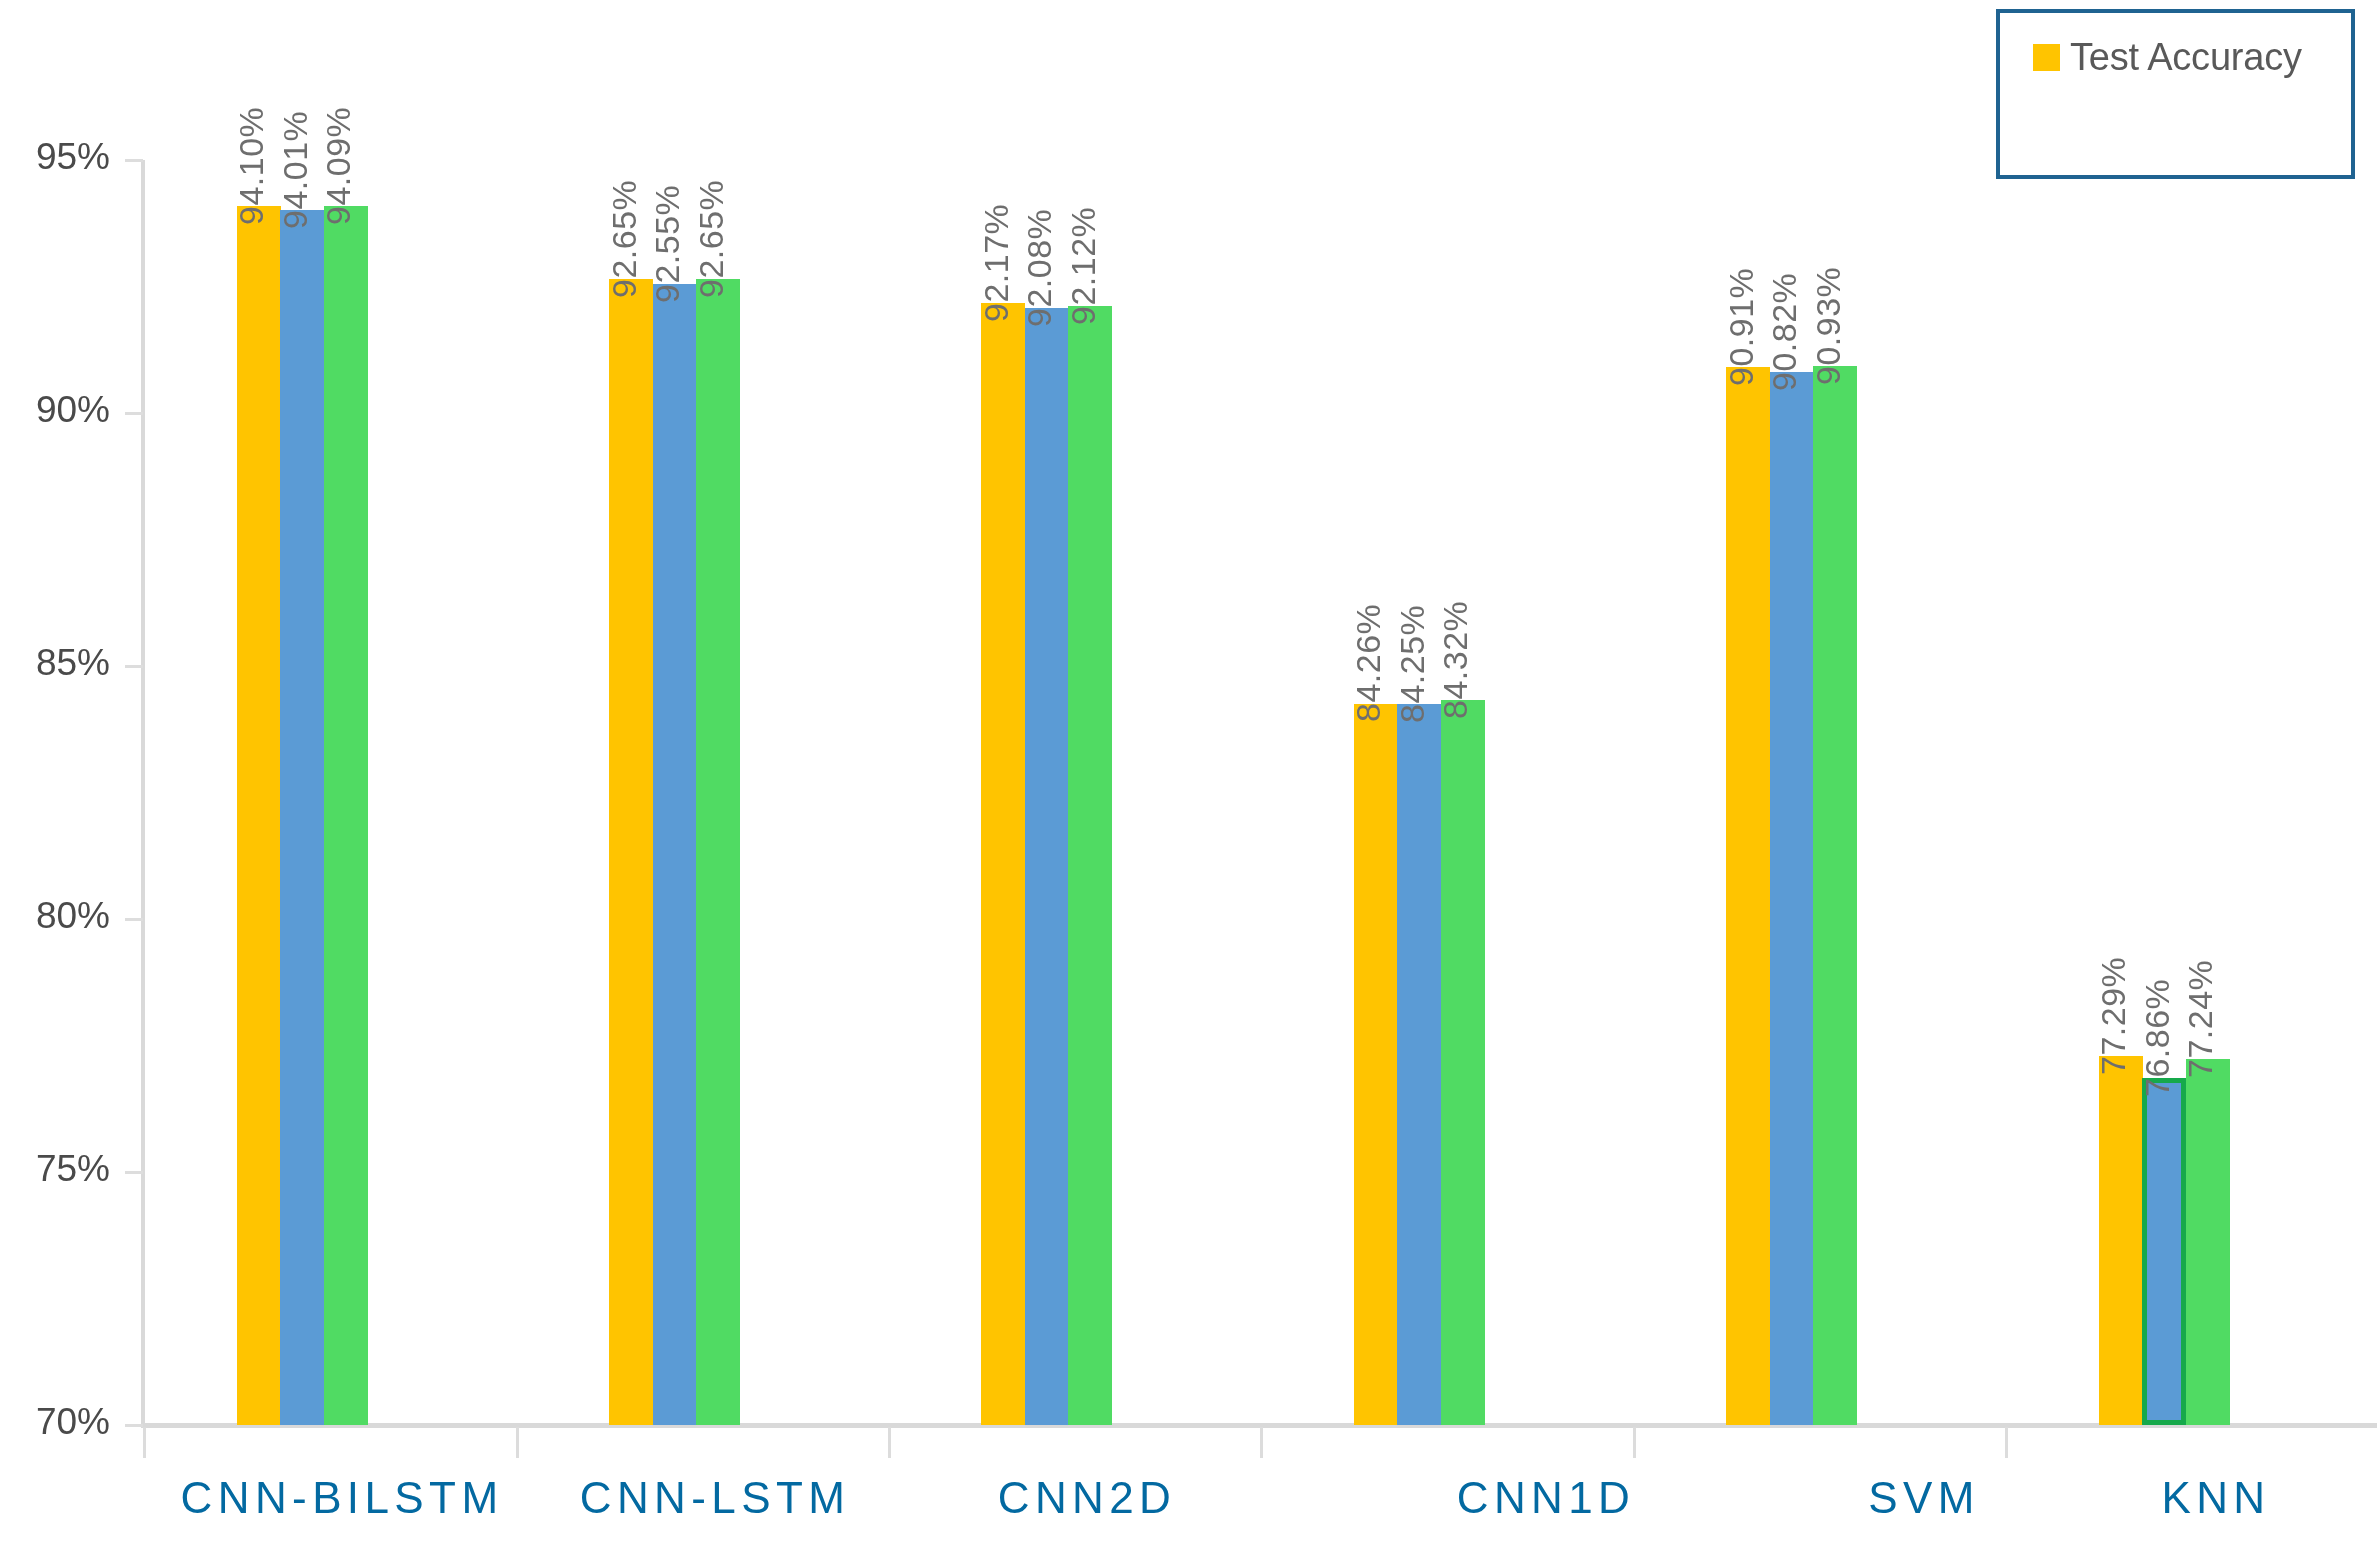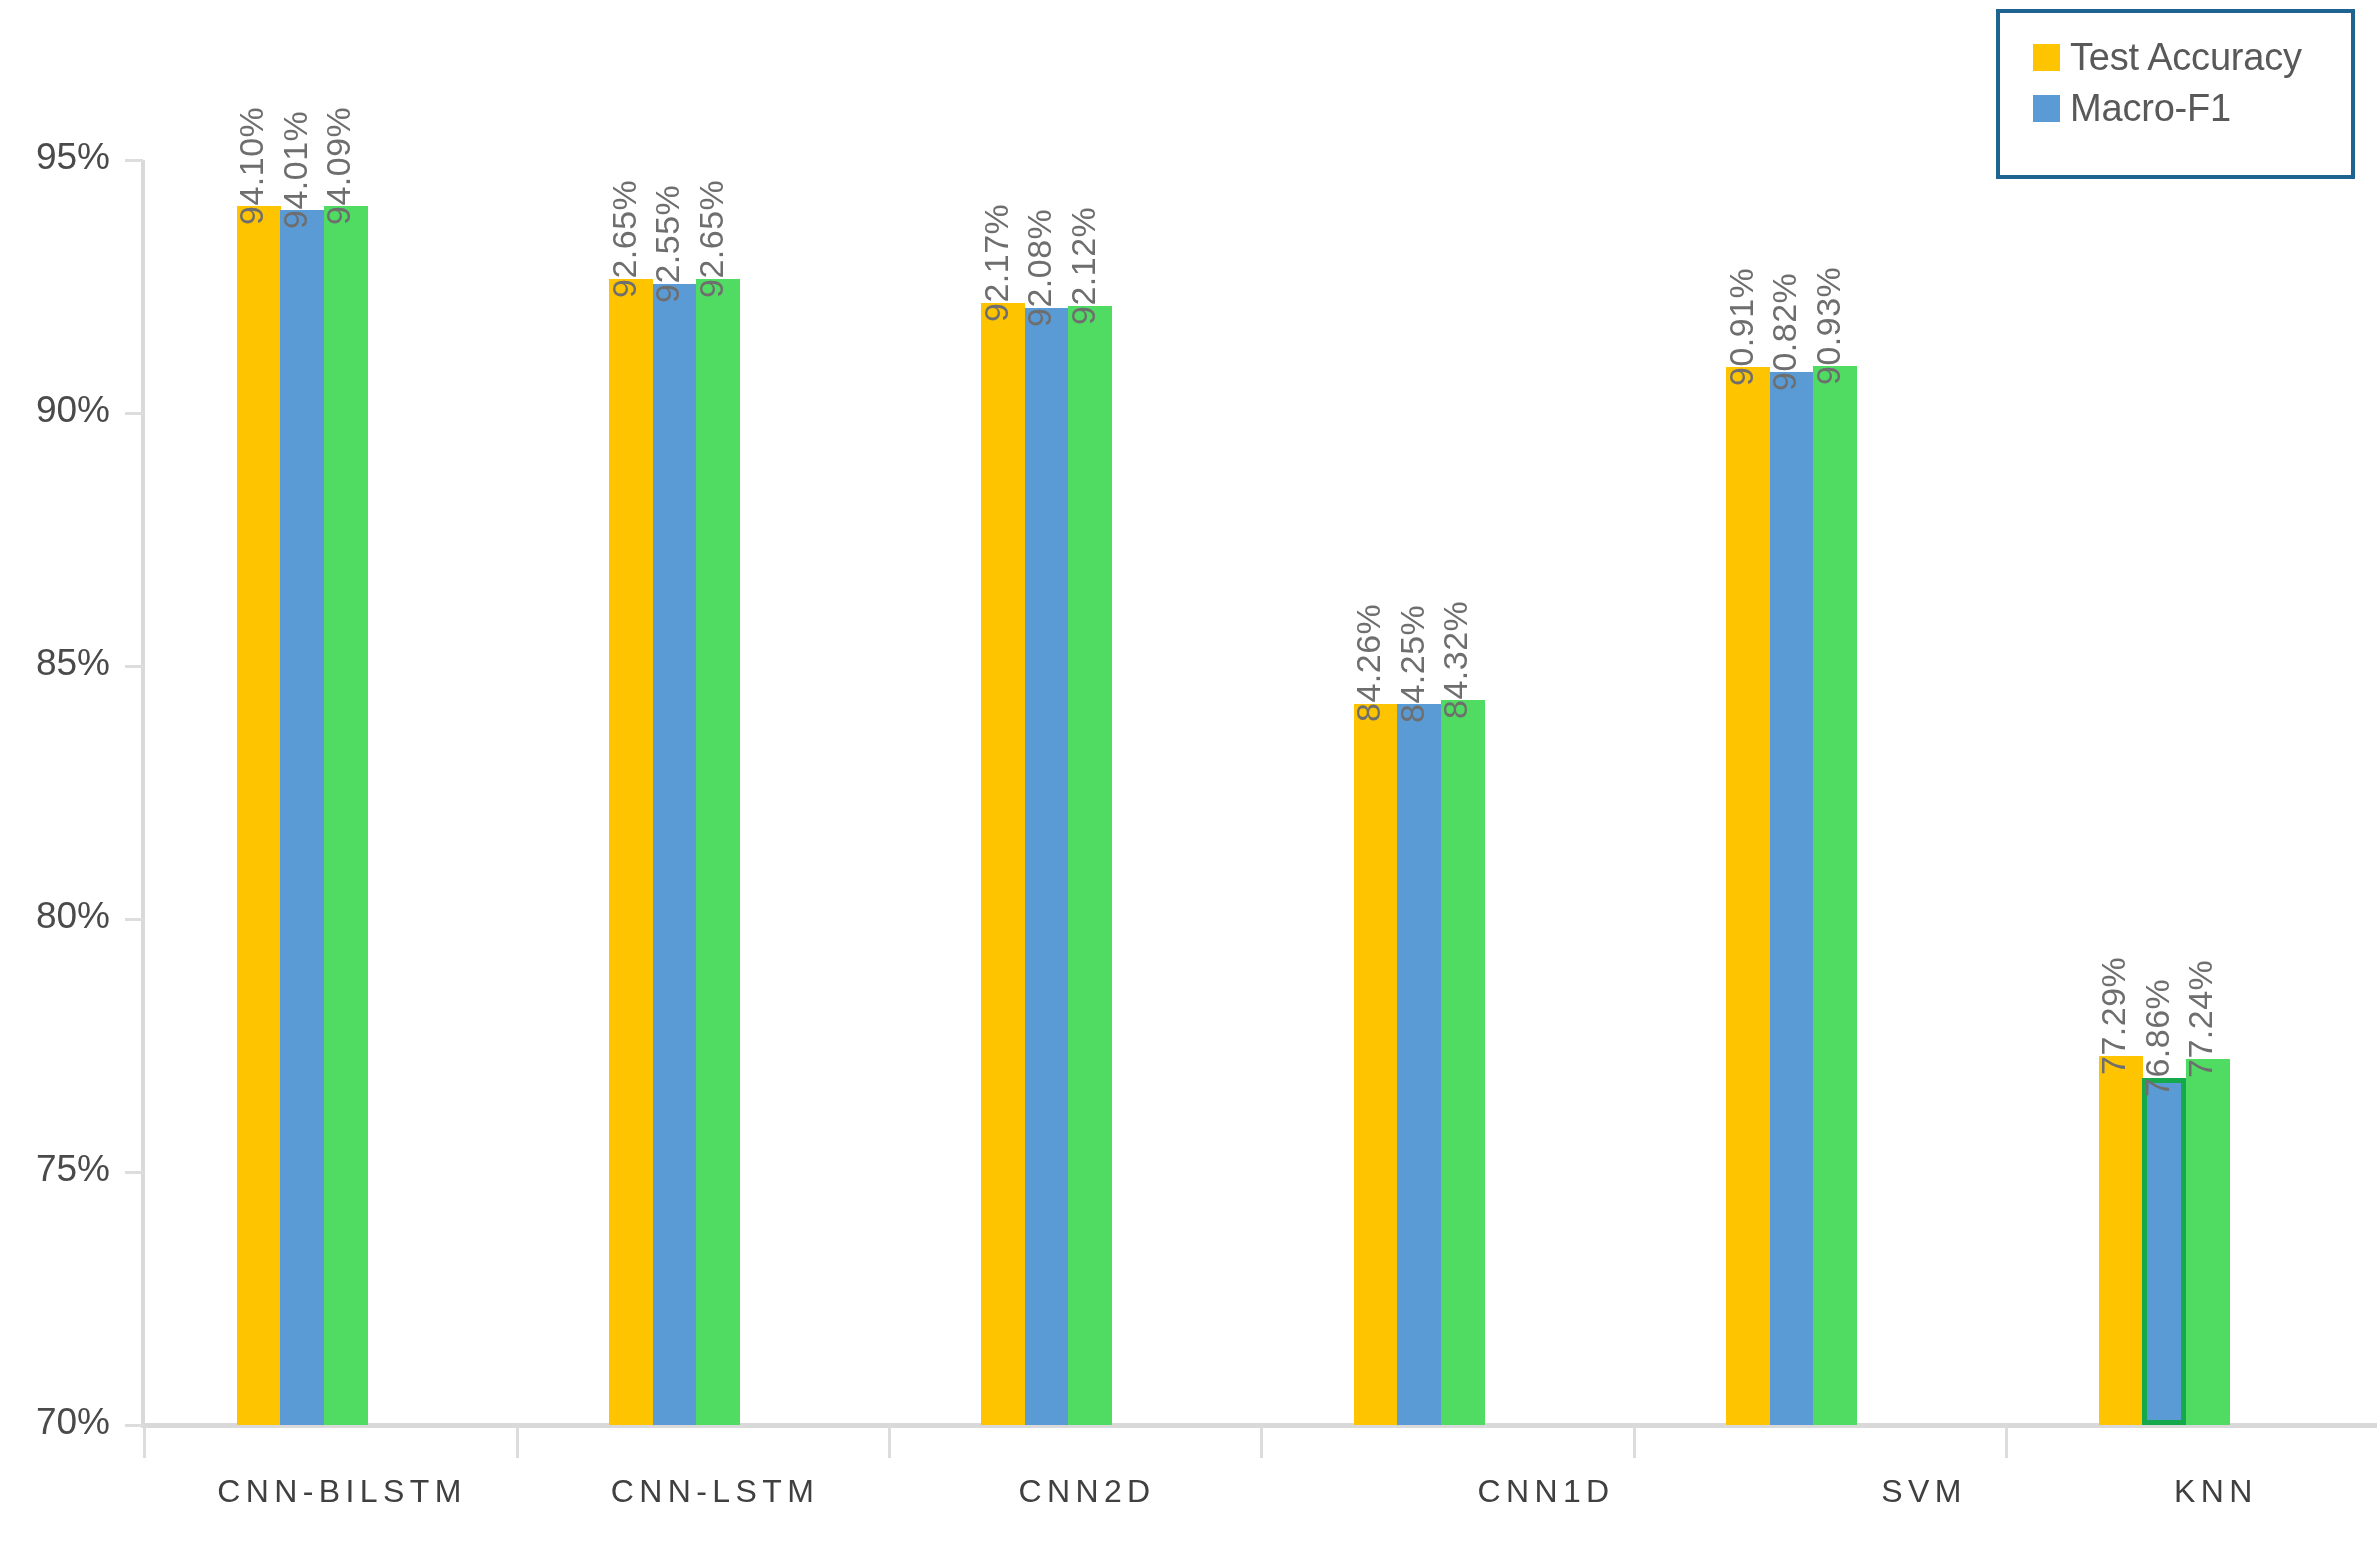--- a/index.html
+++ b/index.html
@@ -69,22 +69,22 @@
     position: absolute;
     top: 1427px;
     width: 2.7px;
     height: 31px;
     background: #DCDCDC;
   }
 
   .cat-label {
     position: absolute;
     top: 1473px;
-    font-size: 32px;
-    color: #404040;
+    font-size: 44px;
+    color: #0369a1;
     letter-spacing: 5.4px;
     text-align: center;
     white-space: nowrap;
     transform: translateX(-50%);
   }
 
   
   .bar {
     position: absolute;
     bottom: 0;
@@ -215,20 +215,16 @@
       <div class="cat-label" style="left: 1546px;">CNN1D</div>
       <div class="cat-label" style="left: 1924px;">SVM</div>
       <div class="cat-label" style="left: 2204px; margin-left: 12px;">KNN</div>
     </div>
 
   <div class="legend">
     <div class="legend-row">
       <span class="legend-swatch" style="background:#FFC400"></span>
       <span class="legend-text">Test Accuracy</span>
     </div>
-    <div class="legend-row">
-      <span class="legend-swatch" style="background:#5B9BD5"></span>
-      <span class="legend-text">Macro-F1</span>
-    </div>
   </div>
 
 </div>
 
 
 </body></html>

